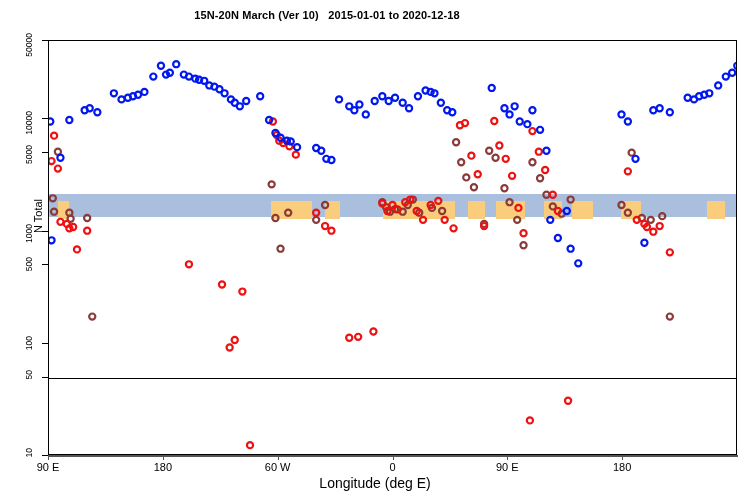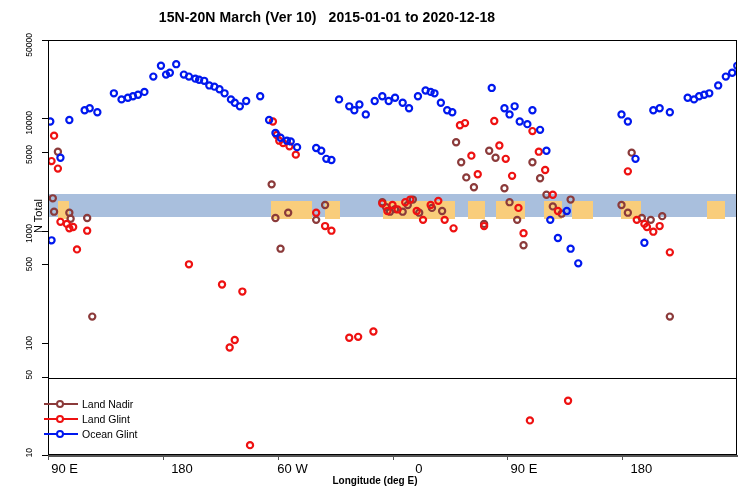--- a/index.html
+++ b/index.html
@@ -7,21 +7,21 @@
     width:750px;height:500px;
     background:#ffffff;
     font-family:"Liberation Sans", sans-serif;
     overflow:hidden;
   }
   #root{position:relative;width:750px;height:500px;}
 
   #chart-title{
     position:absolute;left:0;top:9px;width:654px;
     text-align:center;
-    font-size:14px;font-weight:bold;color:#000;
+    font-size:11px;font-weight:bold;color:#000;
     letter-spacing:.1px;
     white-space:pre;
   }
 
   
   #plot-frame{
     position:absolute;left:48px;top:40px;
     width:689px;height:415px;
     border:1px solid #000;
     box-sizing:border-box;
@@ -44,38 +44,38 @@
     position:absolute;
     font-size:8.5px;color:#000;
     transform-origin:100% 50%;
     white-space:nowrap;
     text-align:right;
   }
   .ytick-mark{position:absolute;background:#000;height:1px;width:6px;left:42px;}
 
   .xtick-label{
     position:absolute;
-    font-size:13px;color:#000;
+    font-size:11px;color:#000;
     white-space:nowrap;
-    text-align:right;
+    text-align:center;
   }
   .xtick-mark{position:absolute;background:#555;width:1px;height:5px;top:455px;}
 
   #x-axis-line{position:absolute;left:48px;top:455px;width:690px;height:2px;background:#555;}
 
   #ylabel{
     position:absolute;left:-22px;top:210px;
     width:120px;text-align:center;
     font-size:11px;color:#000;
     transform:rotate(-90deg);
     transform-origin:50% 50%;
   }
   #xlabel{
     position:absolute;left:0;top:475px;width:750px;
-    text-align:center;font-size:10px;color:#000;font-weight:bold;
+    text-align:center;font-size:14px;color:#000;
   }
 
   
   #legend{
     position:absolute;left:44px;top:396px;
     font-size:10.5px;color:#000;
   }
   .legend-row{display:flex;align-items:center;height:15px;}
   .legend-sym{width:34px;height:14px;position:relative;margin-right:4px;}
   .legend-sym .ln{position:absolute;left:0;top:6.5px;width:34px;height:2px;}
@@ -351,37 +351,14 @@
       <div class="xtick-label" style="width: 60px; left: 362.5px; top: 461px;">0</div>
       <div class="xtick-mark" style="left: 507.333px;"></div>
       <div class="xtick-label" style="width: 60px; left: 477.333px; top: 461px;">90 E</div>
       <div class="xtick-mark" style="left: 622.167px;"></div>
       <div class="xtick-label" style="width: 60px; left: 592.167px; top: 461px;">180</div>
     </div>
 
   <div id="ylabel">N Total</div>
   <div id="xlabel">Longitude (deg E)</div>
 
-  <div id="legend">
-      <div class="legend-row">
-        <span class="legend-sym">
-          <span class="ln" style="background: rgb(139, 58, 58);"></span>
-          <span class="mk" style="border-color: rgb(139, 58, 58);"></span>
-        </span>
-        <span class="legend-label">Land Nadir</span>
-      </div>
-      <div class="legend-row">
-        <span class="legend-sym">
-          <span class="ln" style="background: rgb(238, 17, 17);"></span>
-          <span class="mk" style="border-color: rgb(238, 17, 17);"></span>
-        </span>
-        <span class="legend-label">Land Glint</span>
-      </div>
-      <div class="legend-row">
-        <span class="legend-sym">
-          <span class="ln" style="background: rgb(0, 24, 238);"></span>
-          <span class="mk" style="border-color: rgb(0, 24, 238);"></span>
-        </span>
-        <span class="legend-label">Ocean Glint</span>
-      </div>
-    </div>
 
 </div>
 
 </body></html>

